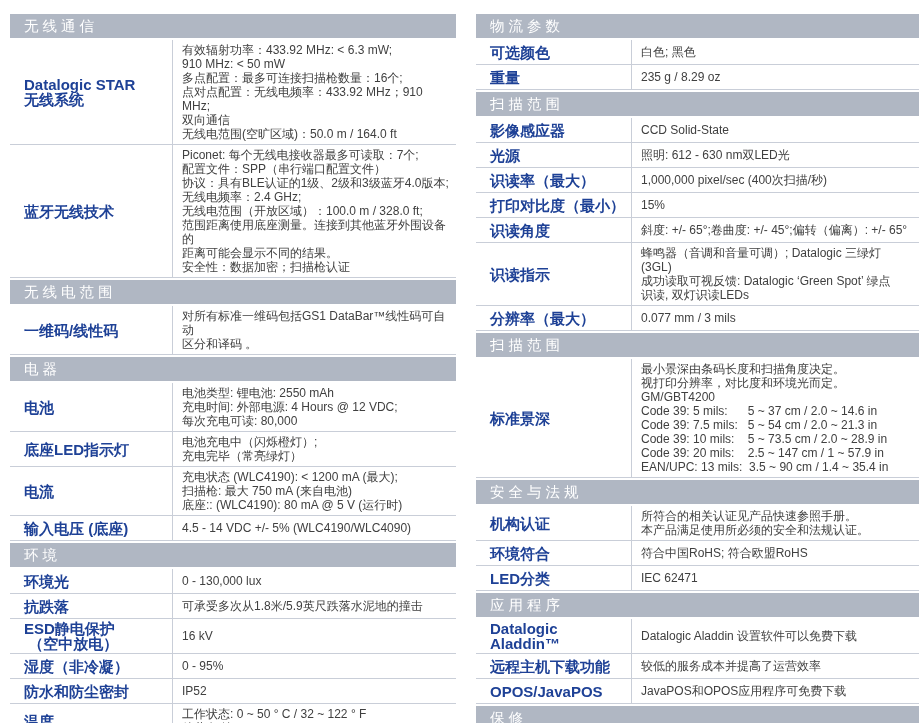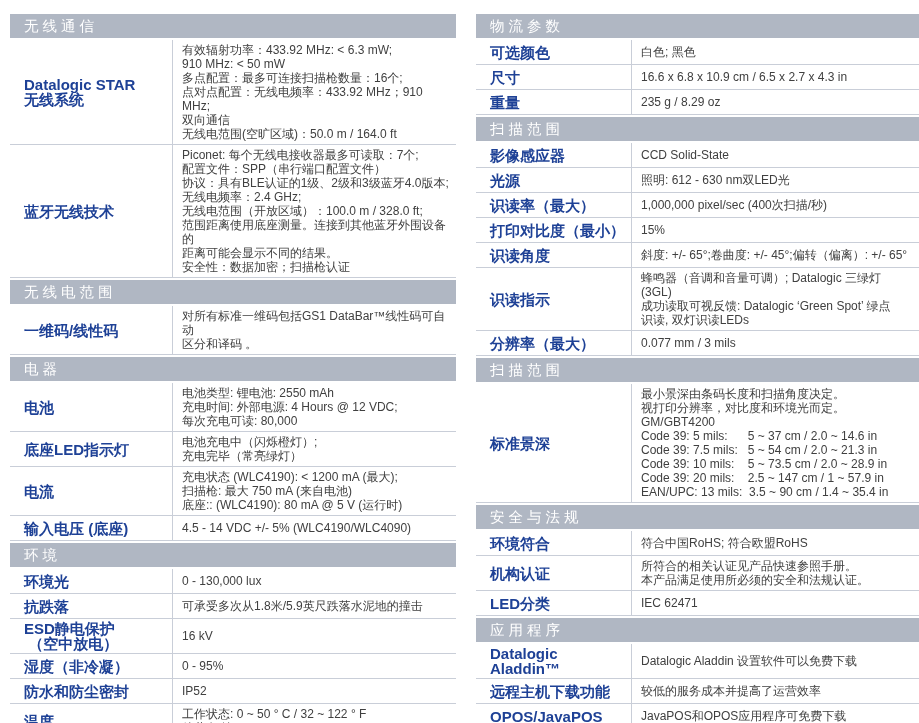--- a/index.html
+++ b/index.html
@@ -157,24 +157,20 @@
   </div>
 
   <div class="col col-r">
 
     <div class="sec-h">物流参数</div>
     <div class="row">
       <div class="lbl">可选颜色</div>
       <div class="val">白色; 黑色</div>
     </div>
     <div class="row">
-      <div class="lbl">尺寸</div>
-      <div class="val">16.6 x 6.8 x 10.9 cm / 6.5 x 2.7 x 4.3 in</div>
-    </div>
-    <div class="row">
       <div class="lbl">重量</div>
       <div class="val">235 g / 8.29 oz</div>
     </div>
 
     <div class="sec-h">扫描范围</div>
     <div class="row">
       <div class="lbl">影像感应器</div>
       <div class="val">CCD Solid-State</div>
     </div>
     <div class="row">
@@ -212,29 +208,29 @@
 GM/GBT4200
 Code 39: 5 mils:      5 ~ 37 cm / 2.0 ~ 14.6 in
 Code 39: 7.5 mils:   5 ~ 54 cm / 2.0 ~ 21.3 in
 Code 39: 10 mils:    5 ~ 73.5 cm / 2.0 ~ 28.9 in
 Code 39: 20 mils:    2.5 ~ 147 cm / 1 ~ 57.9 in
 EAN/UPC: 13 mils:  3.5 ~ 90 cm / 1.4 ~ 35.4 in</div>
     </div>
 
     <div class="sec-h">安全与法规</div>
     <div class="row">
-      <div class="lbl">环境符合</div>
-      <div class="val">符合中国RoHS; 符合欧盟RoHS</div>
-    </div>
-    <div class="row">
       <div class="lbl">机构认证</div>
       <div class="val">所符合的相关认证见产品快速参照手册。
 本产品满足使用所必须的安全和法规认证。</div>
     </div>
     <div class="row">
+      <div class="lbl">环境符合</div>
+      <div class="val">符合中国RoHS; 符合欧盟RoHS</div>
+    </div>
+    <div class="row">
       <div class="lbl">LED分类</div>
       <div class="val">IEC 62471</div>
     </div>
 
     <div class="sec-h">应用程序</div>
     <div class="row">
       <div class="lbl">Datalogic Aladdin™</div>
       <div class="val">Datalogic Aladdin 设置软件可以免费下载</div>
     </div>
     <div class="row">

